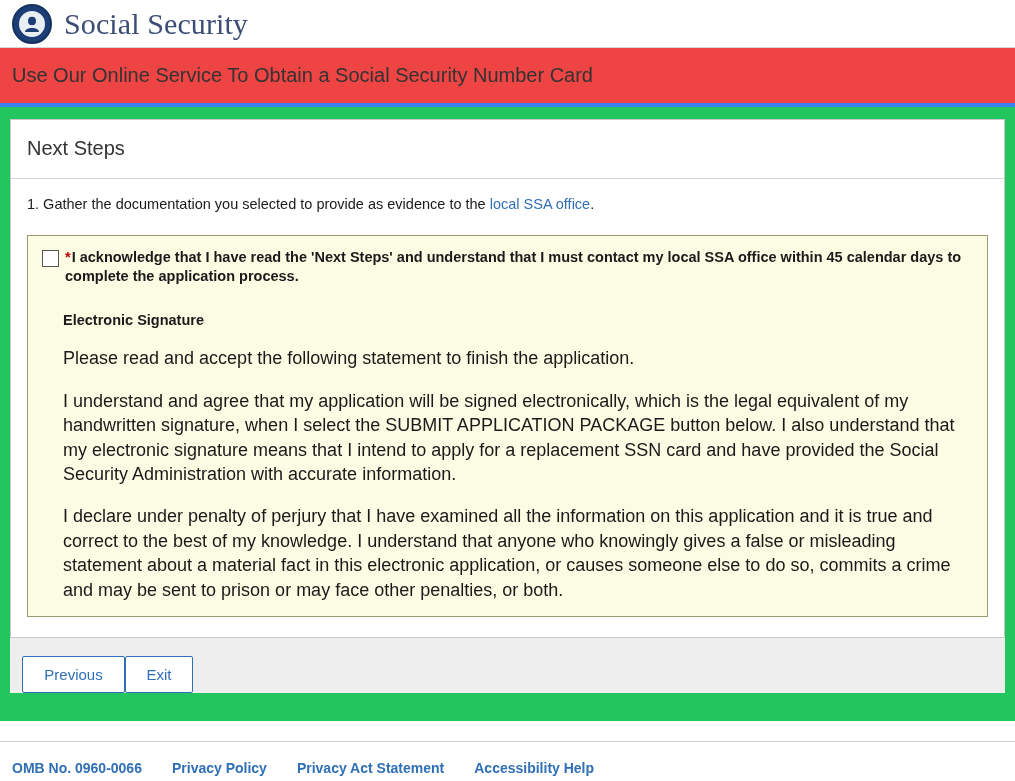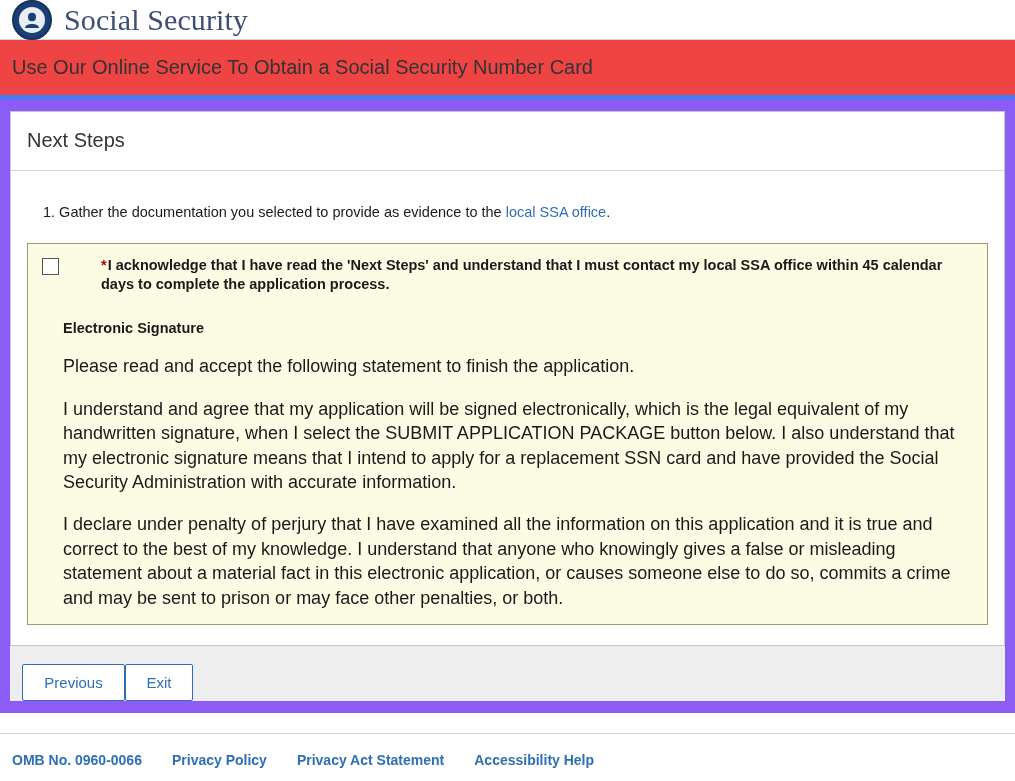--- a/index.html
+++ b/index.html
@@ -11,21 +11,21 @@
     height: 781px;
     background: #ffffff;
     font-family: "Liberation Sans", sans-serif;
     font-size: 14px;
     color: #222222;
     overflow: hidden;
   }
 
   
   .site-header {
-    height: 40px;
+    height: 48px;
     background: #ffffff;
     border-bottom: 1px solid #d6d6d6;
     display: flex;
     align-items: center;
     padding-left: 12px;
     box-sizing: border-box;
   }
   .seal {
     width: 36px;
     height: 36px;
@@ -65,21 +65,21 @@
   }
   .page-title {
     font-size: 20px;
     color: #333333;
     font-weight: normal;
     margin: 0;
   }
 
   
   .content-wrap {
-    background: #8b5cf6;
+    background: #22c55e;
     padding: 12px 10px 0 10px;
     box-sizing: border-box;
     height: 614px;
   }
   .card {
     background: #ffffff;
     border: 1px solid #c8c8c8;
     box-sizing: border-box;
   }
   .card-header {
@@ -95,21 +95,21 @@
   .card-body {
     padding: 16px 16px 20px 16px;
   }
   .intro-bold {
     font-weight: bold;
     font-size: 14.5px;
     color: #1a1a1a;
     margin: 0 0 2px 0;
   }
   .steps {
-    margin: 16px;
+    margin: 0;
     padding: 0;
     list-style: none;
     font-size: 14.5px;
     color: #1a1a1a;
     line-height: 1.35;
   }
   .steps li {
     margin-bottom: 1px;
   }
   a.link {
@@ -121,21 +121,20 @@
   .ack-box {
     margin-top: 20px;
     background: #fcfbe3;
     border: 1px solid #9b9b6f;
     padding: 12px 14px 14px 14px;
     box-sizing: border-box;
   }
   .ack-row {
     display: flex;
     align-items: flex-start;
-    gap: 36px;
   }
   .ack-check {
     width: 15px;
     height: 15px;
     border: 1px solid #555555;
     background: #ffffff;
     margin-top: 2px;
     margin-right: 6px;
     flex: none;
     cursor: pointer;

